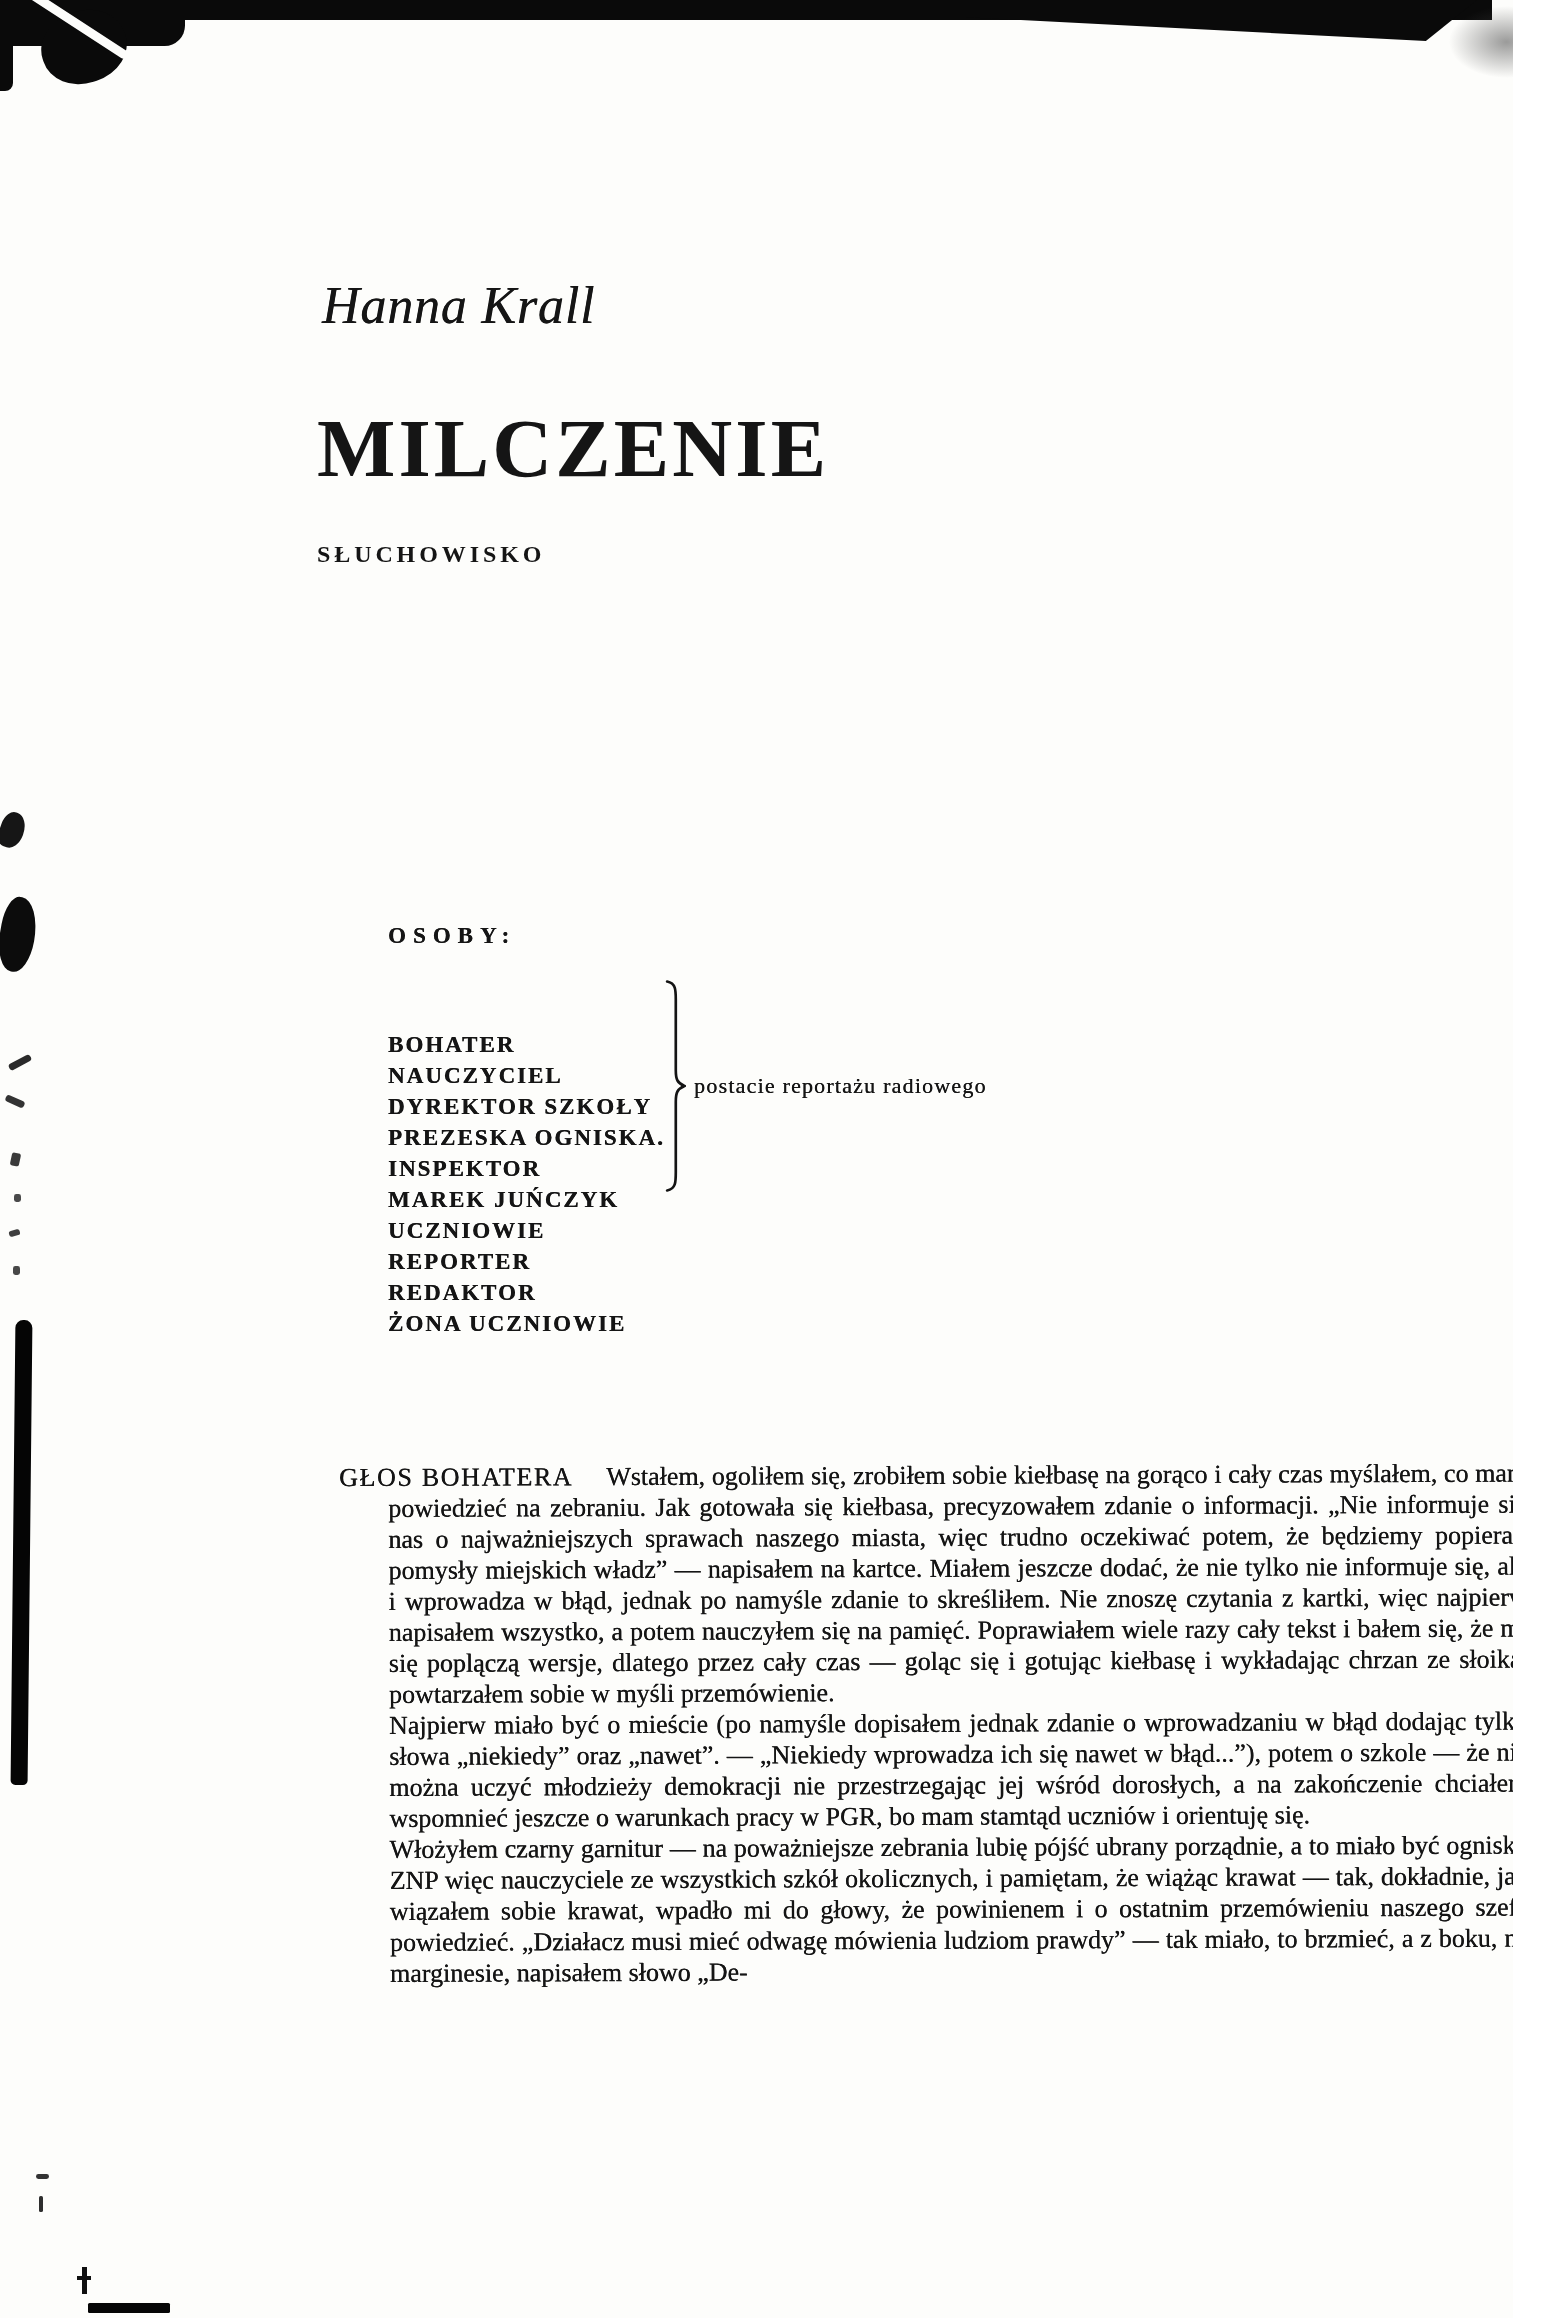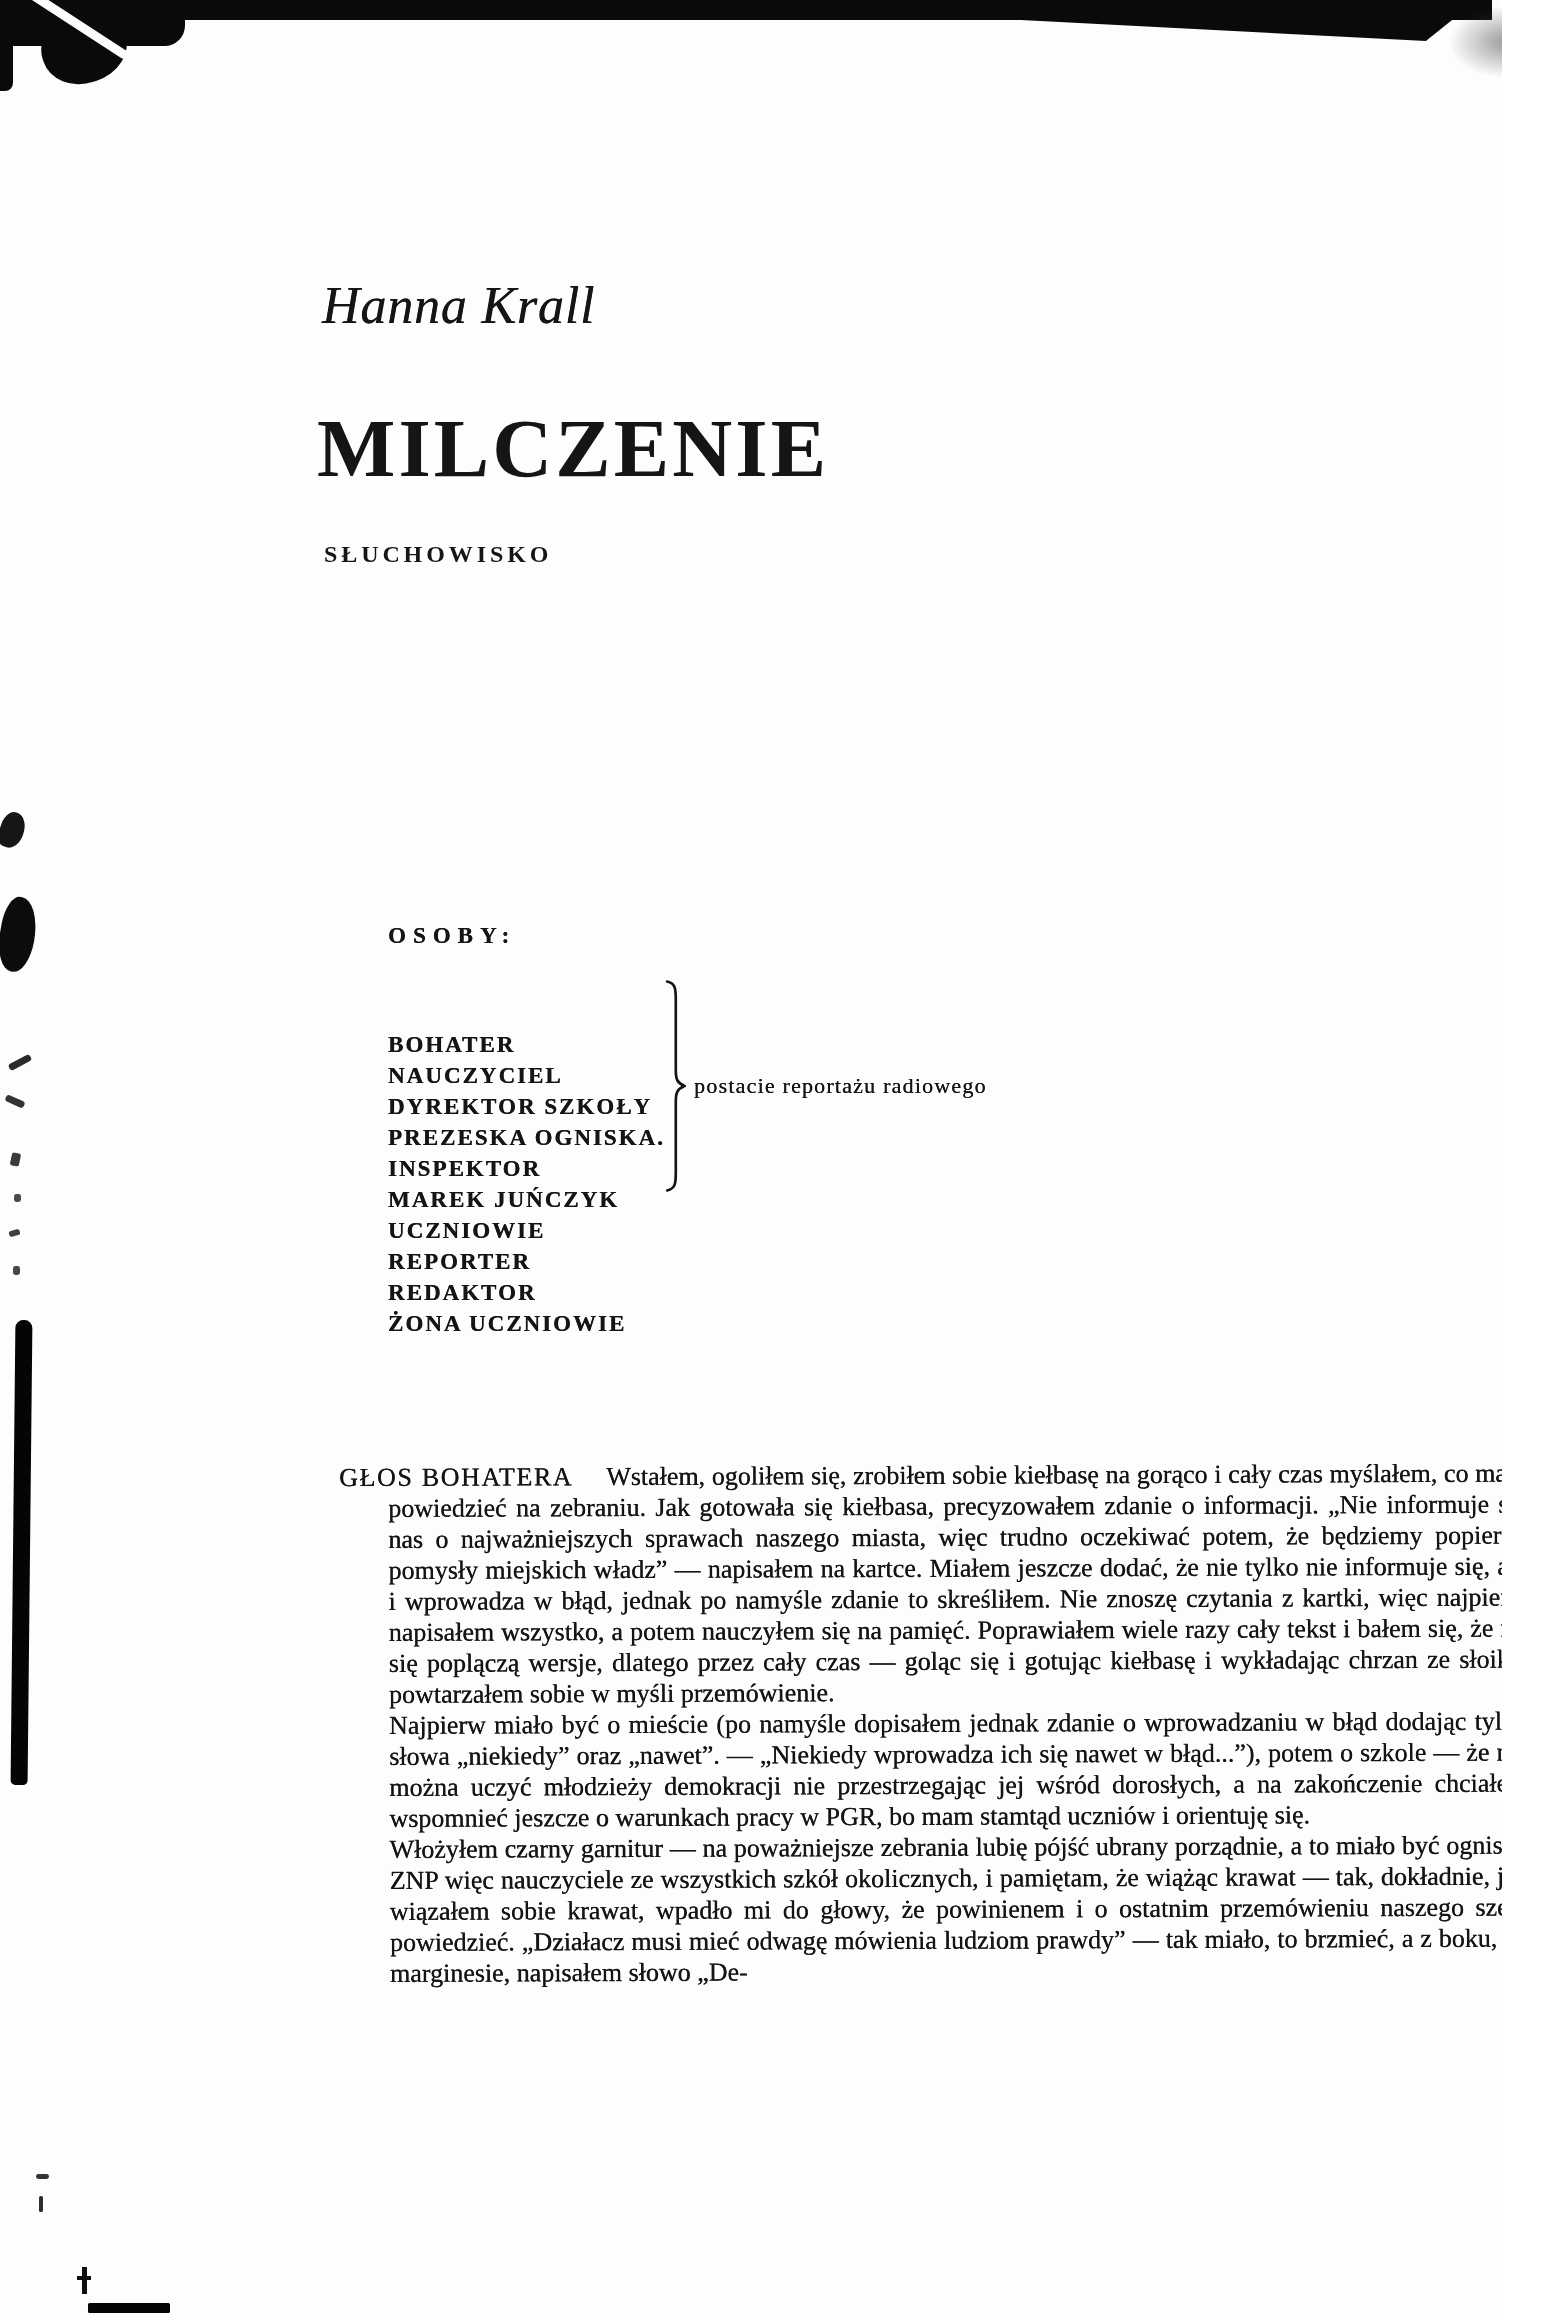--- a/index.html
+++ b/index.html
@@ -3,27 +3,28 @@
 <meta charset="utf-8">
 <style>
   html,body{margin:0;padding:0;}
   .page{
     position:relative;
     width:1502px;height:2319px;
     background:#fdfdfb;
     overflow:hidden;
     font-family:"Liberation Serif", serif;
     color:#151515;
+    padding-left:11px;
   }
   .ink{text-shadow:0.3px 0.2px 0 currentColor;}
 
   
   .author{position:absolute;left:322px;top:280px;font-size:52px;line-height:1;font-style:italic;letter-spacing:0.8px;}
   .title{position:absolute;left:317px;top:407px;font-size:83px;line-height:1;font-weight:700;letter-spacing:3.1px;text-align:center;}
-  .subtitle{position:absolute;left:324px;top:542px;font-size:24px;line-height:1;font-weight:700;letter-spacing:3.9px;}
+  .subtitle{position:absolute;left:317px;top:542px;font-size:24px;line-height:1;font-weight:700;letter-spacing:3.9px;}
 
   
   .cast-heading{position:absolute;left:388px;top:924px;font-size:23px;line-height:1;font-weight:700;letter-spacing:7px;}
   .cast-list{position:absolute;left:388px;top:1029px;font-size:23px;font-weight:700;letter-spacing:2px;line-height:31px;}
   .cast-list .row{height:31px;white-space:nowrap;}
   .cast-brace{position:absolute;left:664px;top:979px;width:22px;height:214px;}
   .brace-label{position:absolute;left:694px;top:1073px;font-size:22px;line-height:1.2;letter-spacing:1.2px;white-space:nowrap;}
 
   
   .stage{

